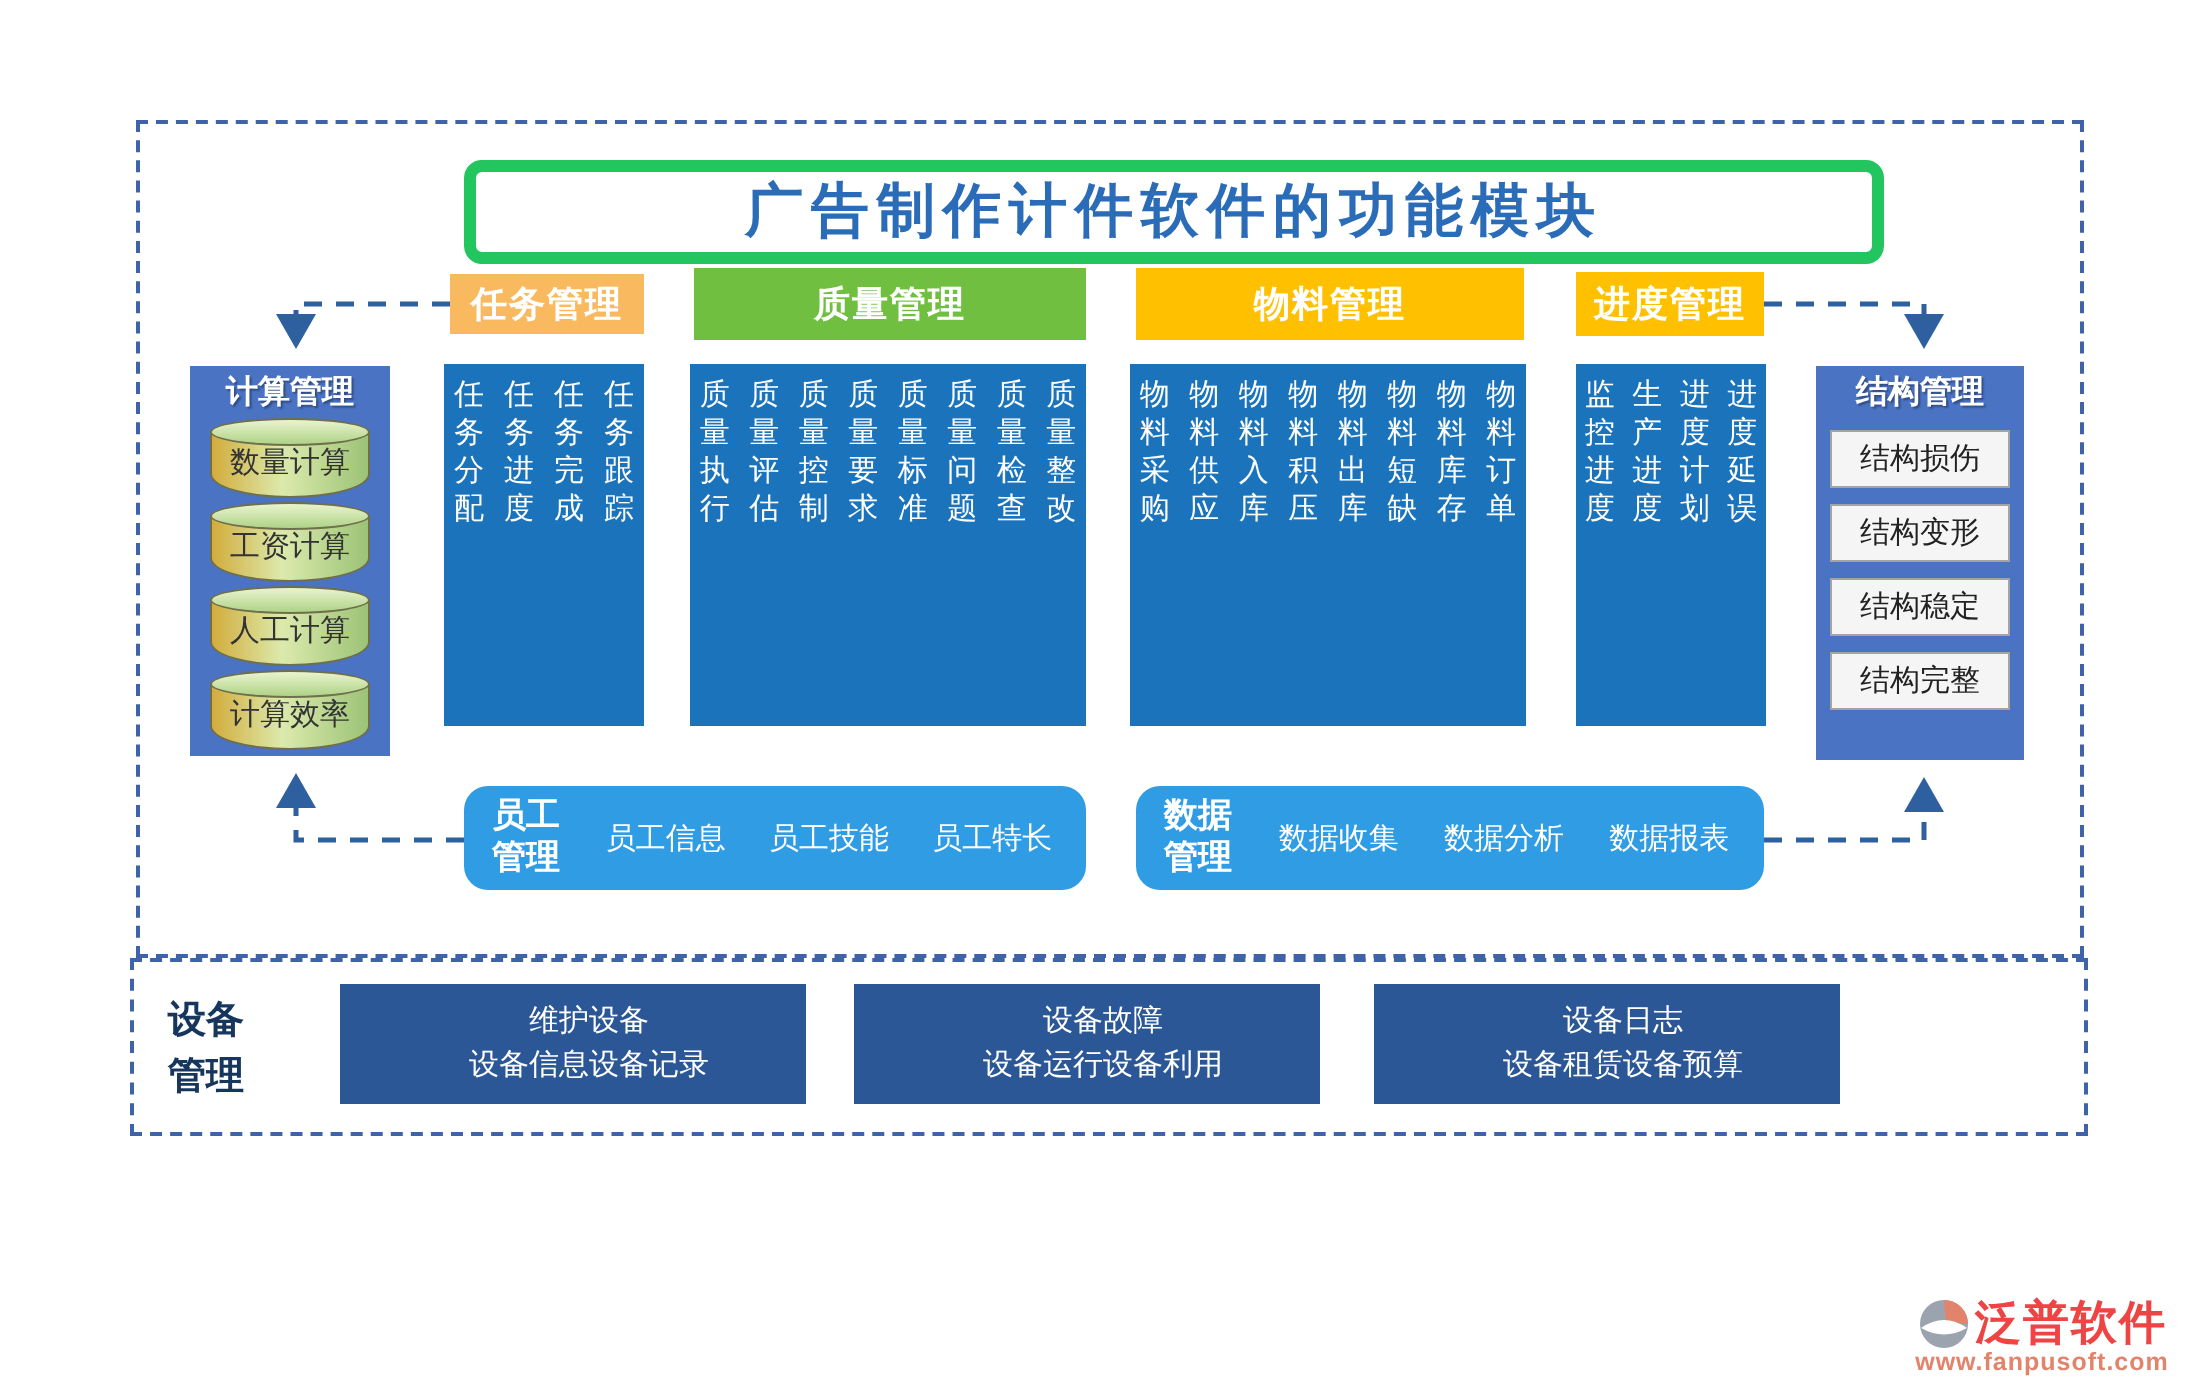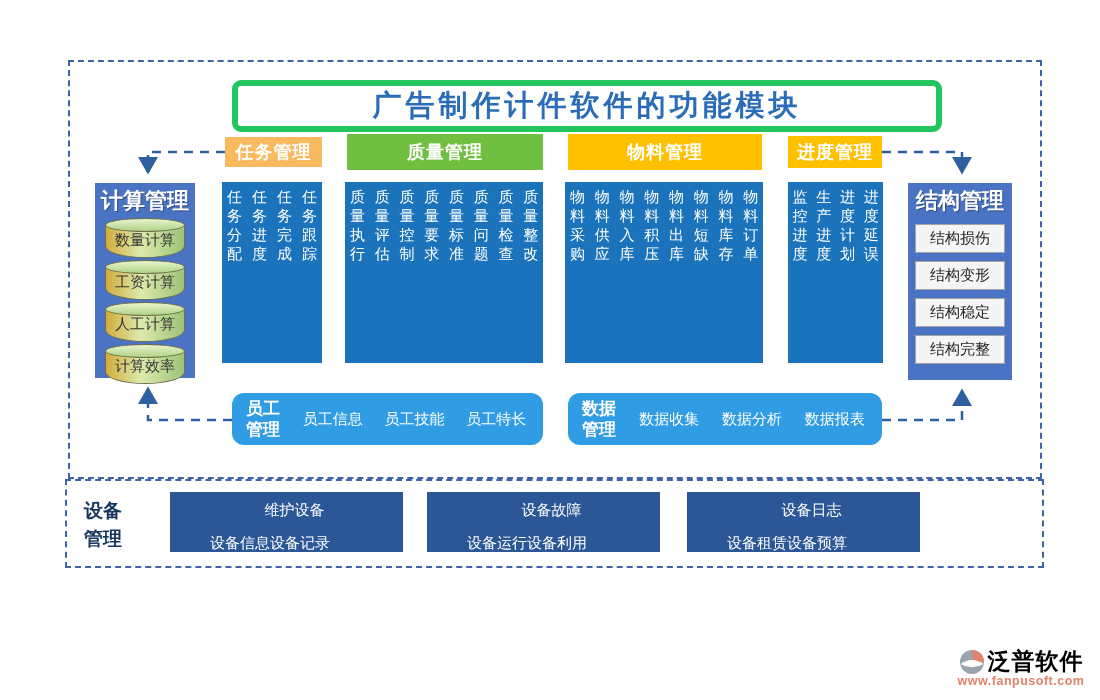--- a/index.html
+++ b/index.html
@@ -35,21 +35,21 @@
   .col-task{left:222px;width:100px;}
   .col-quality{left:345px;width:198px;}
   .col-material{left:565px;width:198px;}
   .col-progress{left:788px;width:95px;}
   .pair{display:flex;justify-content:space-around;}
 
   
   .panel{position:absolute;background:#4A73C4;box-sizing:border-box;}
   .panel-left{left:95px;top:183px;width:100px;height:195px;padding-top:3px;}
   .panel-right{left:908px;top:183px;width:104px;height:197px;padding-top:3px;}
-  .panel-title{text-align:center;color:#fff;font-weight:bold;font-size:22px;
+  .panel-title{text-align:center;color:#fff;font-weight:bold;font-size:16px;
                font-family:"DejaVu Serif","Liberation Serif",serif;
                text-shadow:1px 1px 1px rgba(0,0,0,.35);}
 
   
   .cylinder{position:relative;width:84px;height:40px;margin:2px auto 1px;}
   .cyl-top{position:absolute;top:0;left:2px;right:2px;height:14px;border-radius:50%;
            background:linear-gradient(180deg,#EAF4CE,#AFD387);border:1px solid #6F6F4C;
            box-sizing:border-box;z-index:2;}
   .cyl-body{position:absolute;top:7px;left:2px;right:2px;bottom:0;
             background:linear-gradient(90deg,#D2AC3C 0%,#DCEAAC 45%,#9CC377 100%);
@@ -72,30 +72,30 @@
   .mid-items{flex:1;display:flex;justify-content:space-around;font-size:15px;padding:0 6px;}
 
   
   .equip-label{position:absolute;left:84px;top:497px;width:40px;color:#17365D;
                font-weight:bold;font-size:19px;line-height:1.45;
                font-family:"DejaVu Serif","Liberation Serif",serif;}
   .equip-group{position:absolute;top:492px;height:60px;width:233px;background:#2B5797;
                color:#fff;box-sizing:border-box;padding-top:9px;padding-left:16px;}
   .eg-1{left:170px;} .eg-2{left:427px;} .eg-3{left:687px;}
   .eg-title{text-align:center;font-size:15px;}
-  .eg-items{display:flex;justify-content:flex-start;margin-top:14px;font-size:15px;
+  .eg-items{display:flex;justify-content:center;margin-top:3px;font-size:15px;
             padding:0 24px;}
 
   
   .connectors{position:absolute;left:0;top:0;width:1100px;height:700px;pointer-events:none;}
 
   
   .logo{position:absolute;left:946px;top:646px;width:150px;}
   .logo-row{display:flex;align-items:center;justify-content:center;gap:3px;}
-  .brand{font-weight:bold;font-size:23px;color:#000000;letter-spacing:1px;}
+  .brand{font-weight:bold;font-size:23px;color:#ef4444;letter-spacing:1px;}
   .url{display:block;text-align:center;color:#E2836B;font-size:12.5px;font-weight:bold;
        margin-top:-3px;letter-spacing:.5px;}
 </style>
 </head>
 <body>
 
 <div class="canvas">
 
   <div class="main-frame"></div>
 

